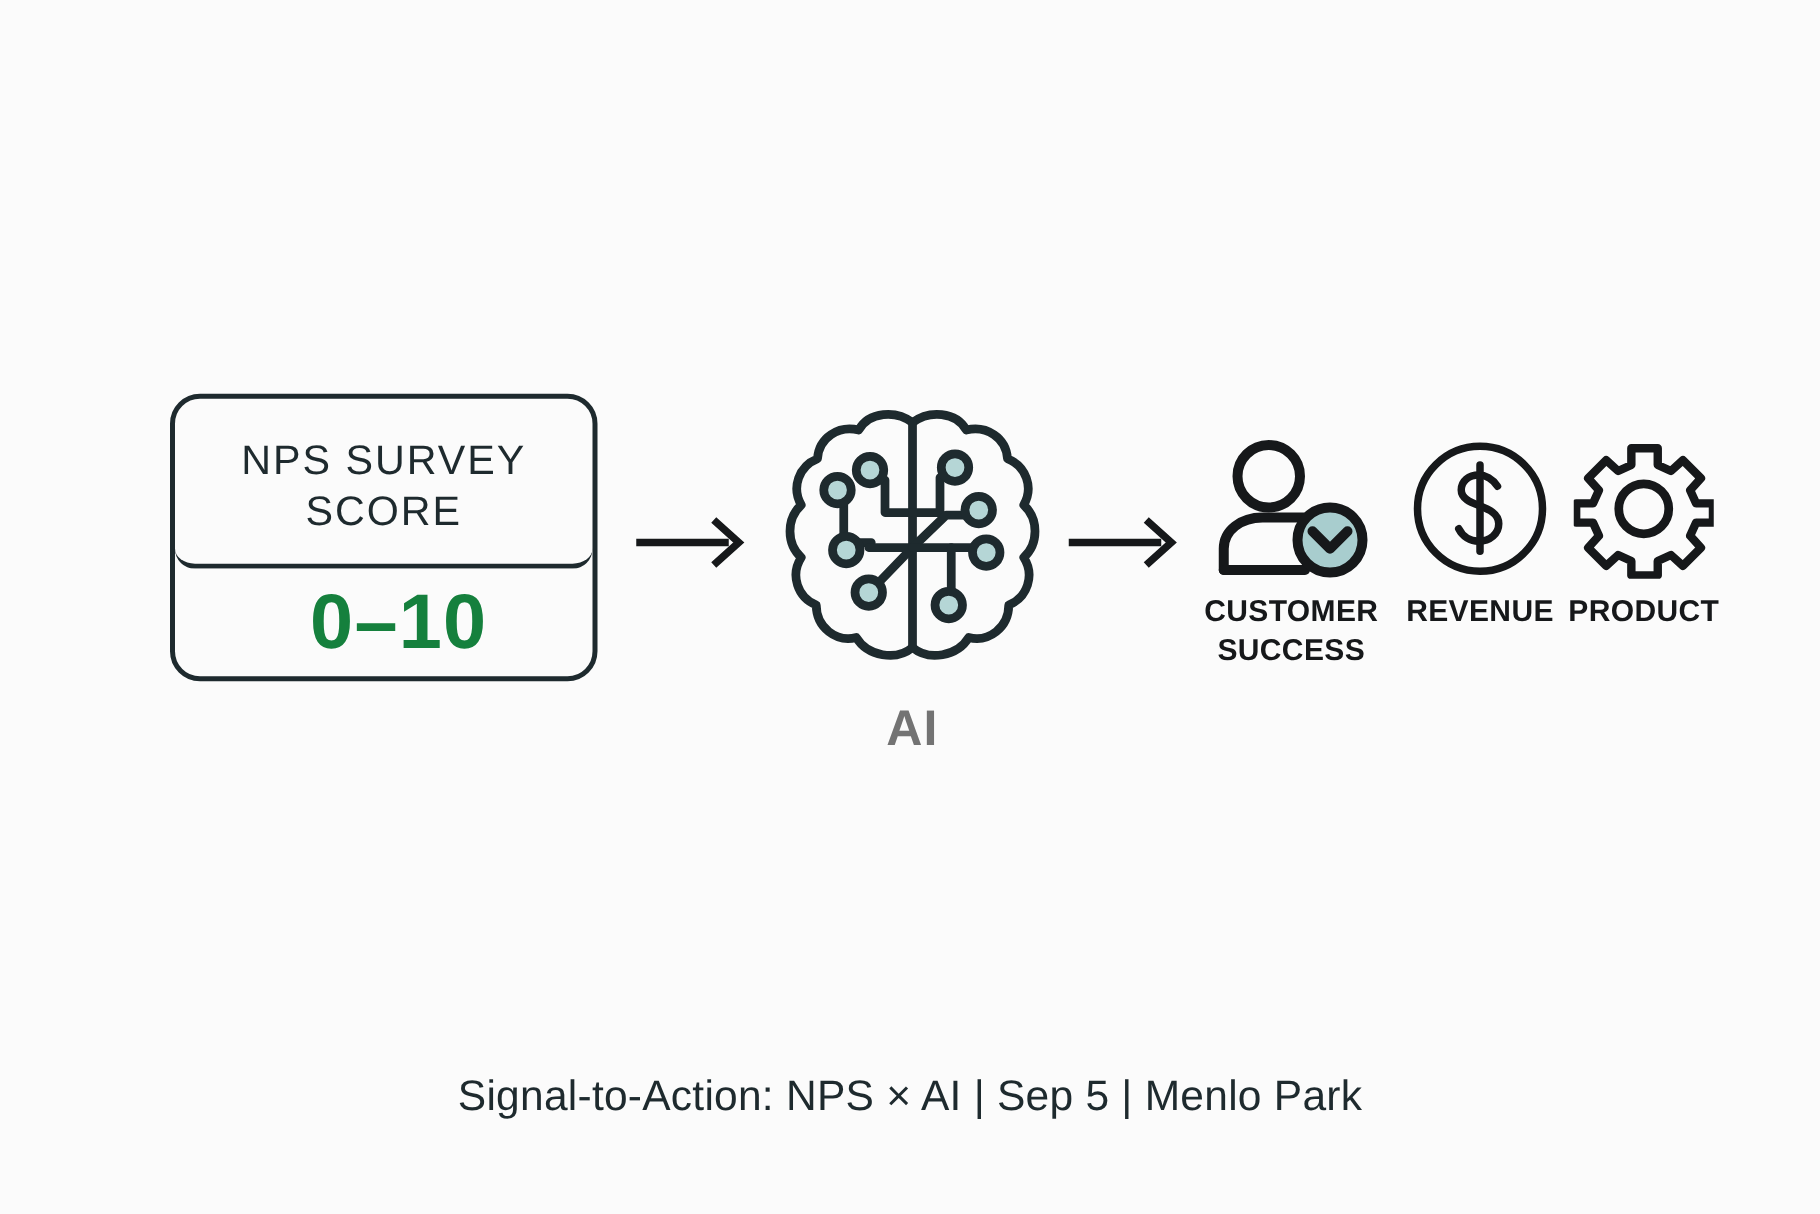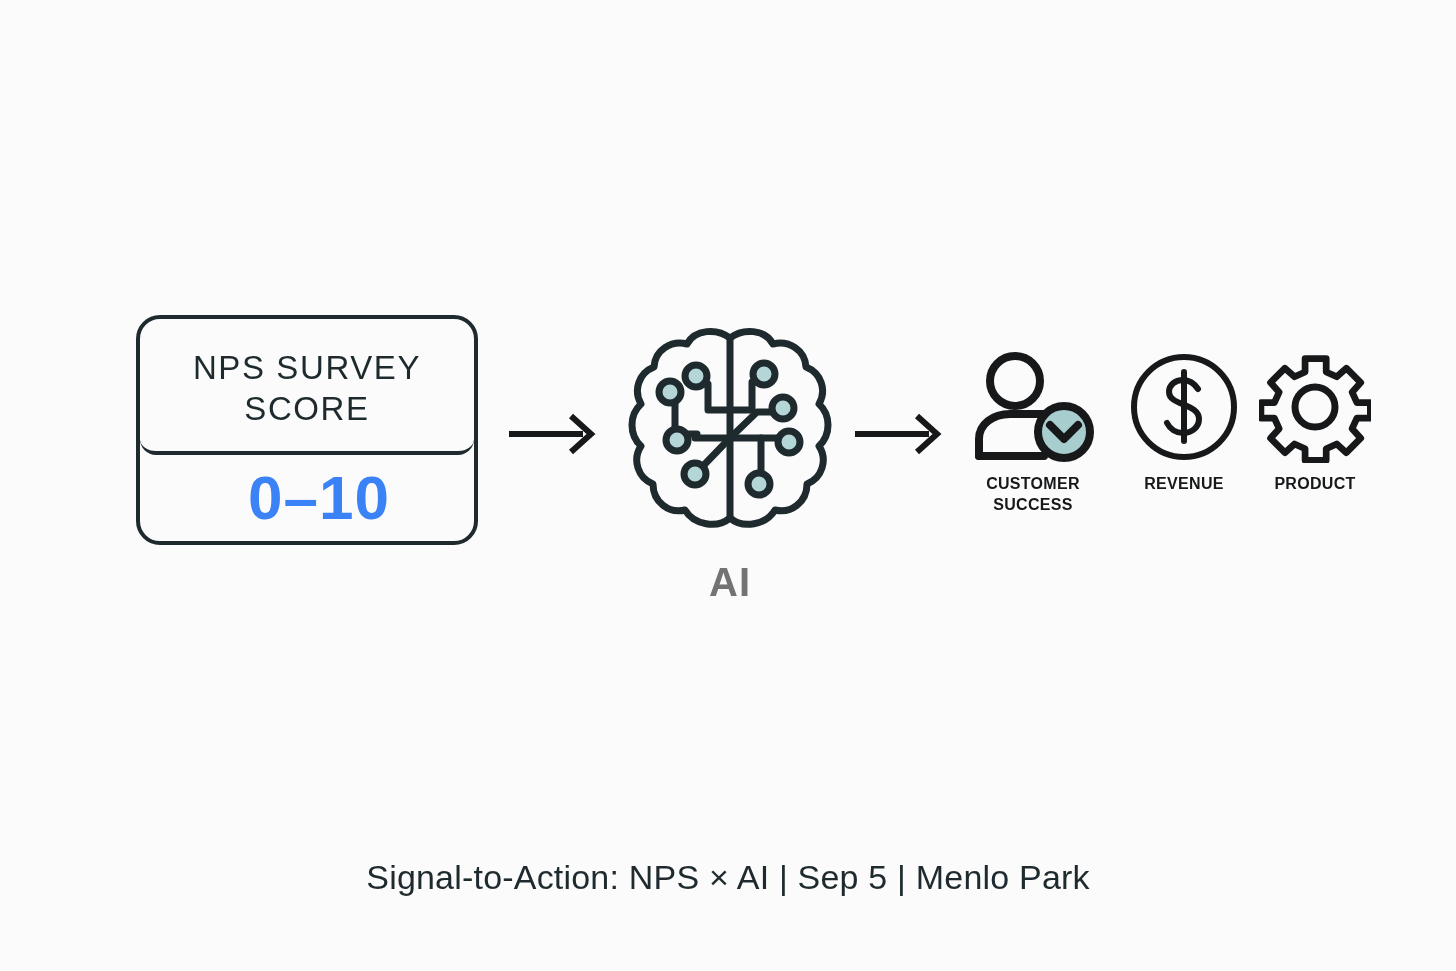--- a/index.html
+++ b/index.html
@@ -57,21 +57,21 @@
   .nps-card-bottom {
     flex: 1 1 auto;
     display: flex;
     align-items: center;
     justify-content: center;
   }
   .nps-range {
     font-size: 62px;
     font-weight: 700;
     letter-spacing: 1px;
-    color: #3b82f6;
+    color: #15803d;
     line-height: 1;
     margin-left: 24px;
   }
 
   
   .arrow {
     position: absolute;
   }
   .arrow-1 { left: 505px; top: 404px; }
   .arrow-2 { left: 851px; top: 404px; }
@@ -108,21 +108,21 @@
     align-items: center;
   }
   .outcome-icon {
     height: 110px;
     display: flex;
     align-items: center;
     justify-content: center;
   }
   .outcome-label {
     margin-top: 12px;
-    font-size: 16px;
+    font-size: 24px;
     font-weight: 700;
     letter-spacing: 0.3px;
     line-height: 1.3;
     text-align: center;
     color: #16181A;
     white-space: pre-line;
   }
   .outcome-cs    { width: 170px; }
   .outcome-prod  { width: 130px; }
   .outcome-rev   { width: 132px; }

